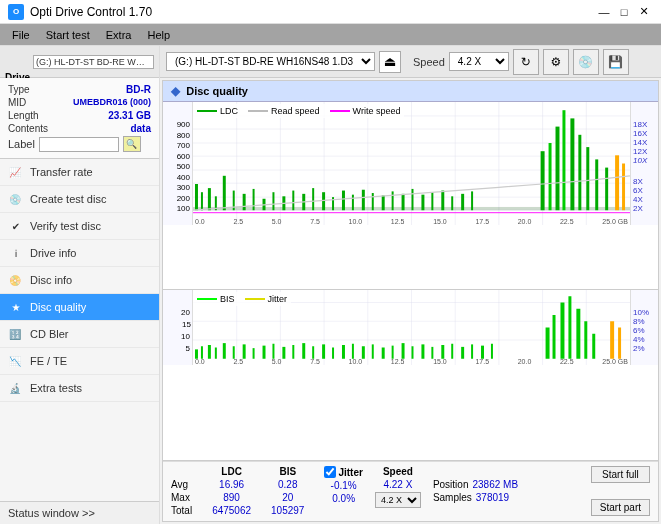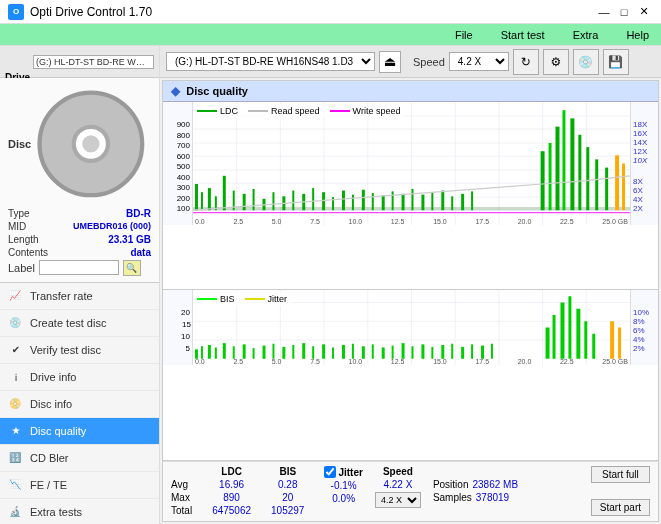--- a/index.html
+++ b/index.html
@@ -6,21 +6,21 @@
     body { font-family: 'Segoe UI', Tahoma, sans-serif; font-size: 11px; background: #f0f0f0; width: 661px; height: 524px; overflow: hidden; }
     
     
     .titlebar { background: #fff; display: flex; align-items: center; justify-content: space-between; padding: 4px 8px; border-bottom: 1px solid #ddd; height: 24px; }
     .titlebar-left { display: flex; align-items: center; gap: 6px; font-size: 12px; font-weight: normal; }
     .titlebar-icon { width: 16px; height: 16px; background: #1a8cff; border-radius: 2px; display: flex; align-items: center; justify-content: center; color: white; font-size: 8px; font-weight: bold; }
     .titlebar-controls { display: flex; gap: 2px; }
     .titlebar-btn { width: 18px; height: 18px; display: flex; align-items: center; justify-content: center; font-size: 11px; cursor: pointer; border: none; background: transparent; }
     
     
-    .menubar { background: #86efac; display: flex; align-items: center; padding: 2px 4px; border-bottom: 1px solid #ddd; height: 22px; gap: 12px; justify-content: flex-end; }
+    .menubar { background: #a3a3a3; display: flex; align-items: center; padding: 2px 4px; border-bottom: 1px solid #ddd; height: 22px; gap: 0; }
     .menu-item { padding: 2px 8px; cursor: pointer; font-size: 11px; }
     
     
     .main-layout { display: flex; height: calc(524px - 24px - 22px); }
     
     
     .sidebar { width: 160px; background: #f5f5f5; border-right: 1px solid #ddd; display: flex; flex-direction: column; flex-shrink: 0; }
     
     
     .disc-panel { padding: 6px 8px; border-bottom: 1px solid #ccc; background: #fafafa; }
@@ -103,29 +103,20 @@
   <div class="sidebar">
 
     <div style="background:#e8e8e8; border-bottom:1px solid #ccc; padding:3px 5px; display:flex; align-items:center; gap:3px; height:32px;">
       <span style="font-size:10px; font-weight:bold;margin-top:32px;">Drive</span>
       <div style="font-size:9px; background:white; border:1px solid #aaa; padding:1px 2px; flex:1; overflow:hidden; white-space:nowrap; text-overflow:ellipsis; color:#333;">
         <span style="font-size:9px;">(G:)  HL-DT-ST BD-RE  WH16NS48 1.D3</span>
       </div>
     </div>
 
     <div class="disc-panel">
-      <div class="disc-panel-header">
-        <span style="font-size:11px; font-weight:bold; color:#333;">Disc</span>
-
-        <svg width="28" height="28" viewBox="0 0 28 28">
-          <circle cx="14" cy="14" r="12" fill="silver" stroke="#999" stroke-width="1"></circle>
-          <circle cx="14" cy="14" r="4" fill="white" stroke="#aaa" stroke-width="1"></circle>
-          <circle cx="14" cy="14" r="2" fill="#ccc"></circle>
-        </svg>
-      </div>
       <div class="disc-row">
         <span class="disc-label">Type</span>
         <span class="disc-value">BD-R</span>
       </div>
       <div class="disc-row">
         <span class="disc-label">MID</span>
         <span class="disc-value" style="font-size:9px;">UMEBDR016 (000)</span>
       </div>
       <div class="disc-row">
         <span class="disc-label">Length</span>

